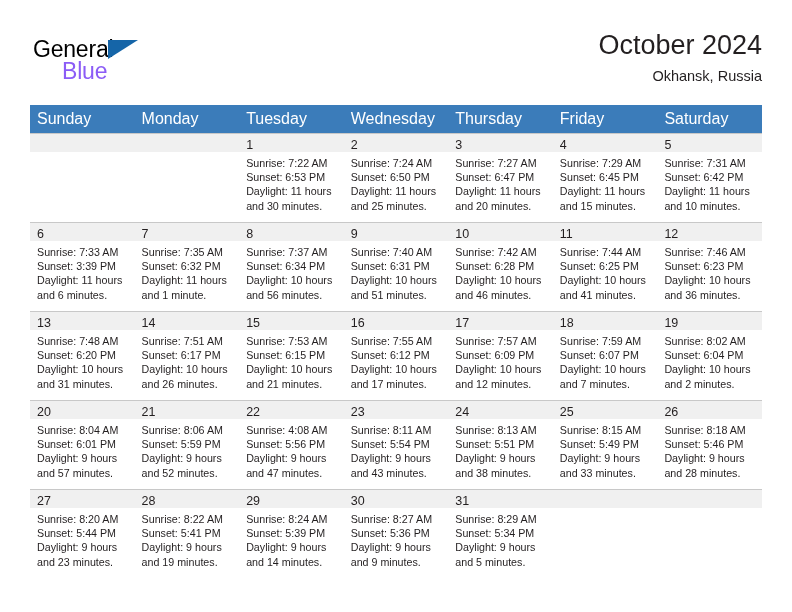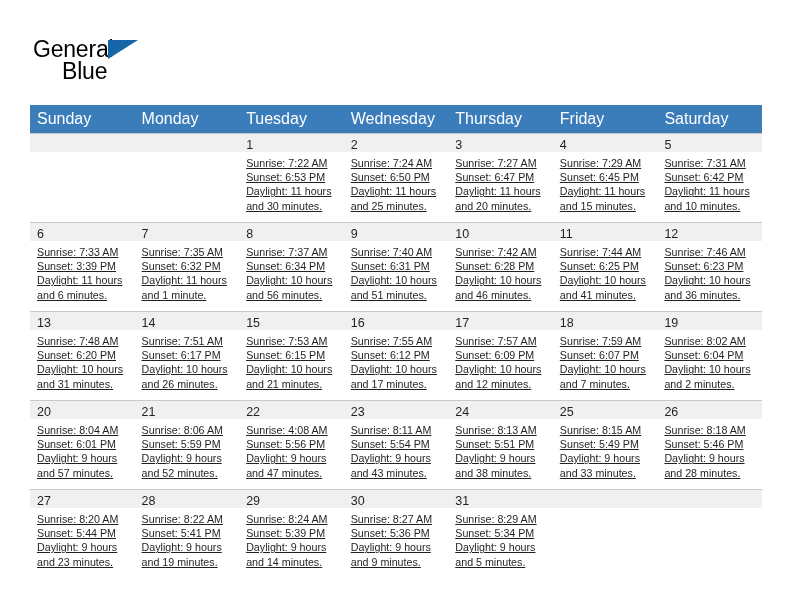--- a/index.html
+++ b/index.html
@@ -46,21 +46,21 @@
     color: #000000;
     line-height: 26px;
     white-space: nowrap;
   }
   .brand-blue {
     position: absolute;
     left: 29px;
     top: 22px;
     font-size: 23px;
     letter-spacing: -0.2px;
-    color: #000000;
+    color: #8b5cf6;
     line-height: 26px;
     white-space: nowrap;
   }
   .brand-triangle {
     position: absolute;
     left: 75px;
     top: 4px;
     width: 0;
     height: 0;
     border-left: 30px solid #1565a8;
@@ -130,21 +130,20 @@
     box-sizing: border-box;
     padding: 1px 0 0 7px;
   }
   .daynum {
     font-size: 12.5px;
     color: #231f20;
     line-height: 16px;
   }
   .cell-body {
     padding: 4px 6px 0 7px;
-    text-decoration: underline;
   }
   .cell-line {
     font-size: 10.7px;
     line-height: 14.2px;
     color: #231f20;
     white-space: nowrap;
   }
   .cell.blank {
     border-top: 1px solid #c8c8c8;
   }
@@ -158,20 +157,24 @@
 <div class="page">
 
   <div class="top-bar">
 
     <div class="brand">
       <span class="brand-general">General</span>
       <span class="brand-triangle"></span>
       <span class="brand-blue">Blue</span>
     </div>
 
+    <div class="title-block">
+      <h1 class="cal-title">October 2024</h1>
+      <div class="cal-subtitle">Okhansk, Russia</div>
+    </div>
 
   </div>
 
   <table class="calendar">
     <thead>
       <tr id="weekday-row">
           <th>Sunday</th>
           <th>Monday</th>
           <th>Tuesday</th>
           <th>Wednesday</th>

